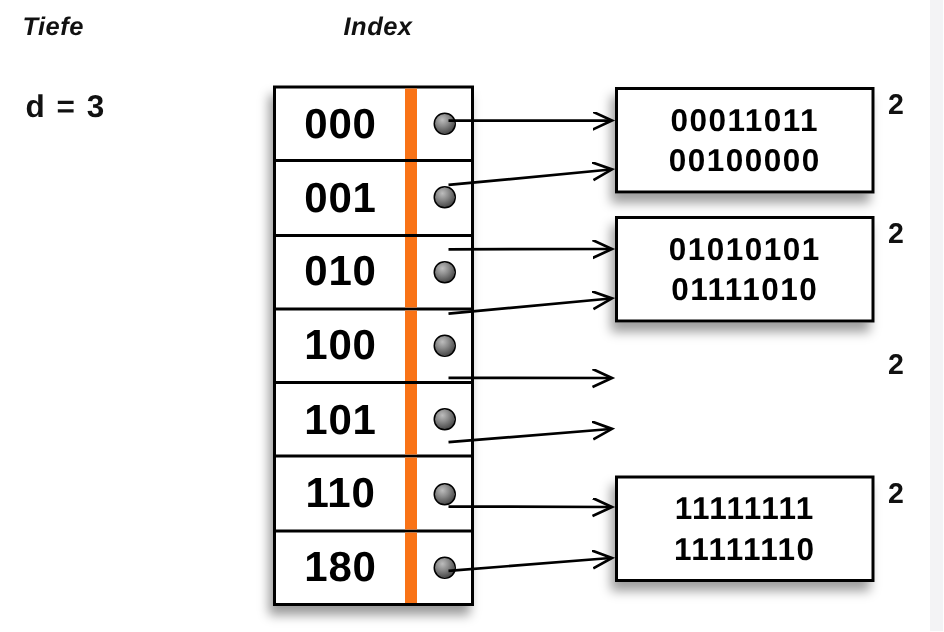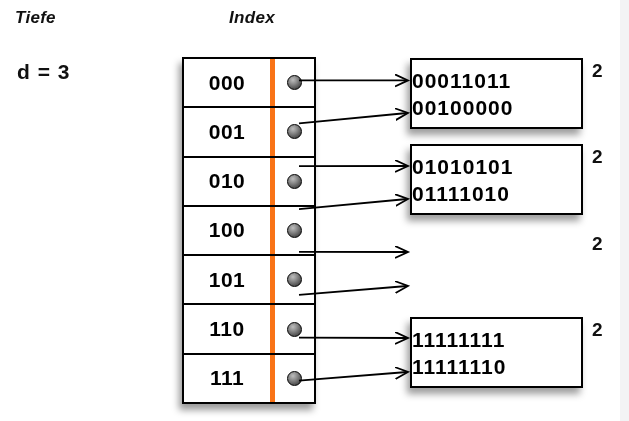--- a/index.html
+++ b/index.html
@@ -60,25 +60,25 @@
     flex-direction: column;
   }
   .idx-row {
     flex: 1 1 0;
     display: flex;
     border-bottom: 2px solid #000;
   }
   .idx-row:last-child { border-bottom: none; }
   .idx-cell-bits {
     width: 86px;
-    border-right: 5px solid #f97316;
+    border-right: 8px solid #f97316;
     display: flex;
     align-items: center;
     justify-content: center;
-    font-size: 21px;
+    font-size: 28px;
     font-weight: 600;
     color: #000;
     letter-spacing: 0.5px;
   }
   .idx-cell-ptr {
     flex: 1 1 0;
     display: flex;
     align-items: center;
     justify-content: center;
   }
@@ -94,21 +94,21 @@
     position: absolute;
     left: 410px;
     width: 173px;
     height: 71px;
     box-sizing: border-box;
     border: 2px solid #000;
     background: #fff;
     box-shadow: -3px 6px 7px rgba(0,0,0,0.38);
     display: flex;
     flex-direction: column;
-    align-items: flex-start;
+    align-items: center;
     justify-content: center;
   }
   .page-line {
     font-size: 21px;
     font-weight: 600;
     color: #000;
     line-height: 27px;
     letter-spacing: 1px;
     white-space: nowrap;
   }
@@ -173,21 +173,21 @@
           <div class="ptr-dot"></div>
         </div>
     </div>
     <div class="idx-row">
       <div class="idx-cell-bits">110</div>
       <div class="idx-cell-ptr">
           <div class="ptr-dot"></div>
         </div>
     </div>
     <div class="idx-row">
-      <div class="idx-cell-bits">111</div>
+      <div class="idx-cell-bits">180</div>
       <div class="idx-cell-ptr">
           <div class="ptr-dot"></div>
         </div>
     </div>
   </div>
 
   <div class="page-box" style="top:58px">
     <div class="page-line">00011011</div>
     <div class="page-line">00100000</div>
   </div>

